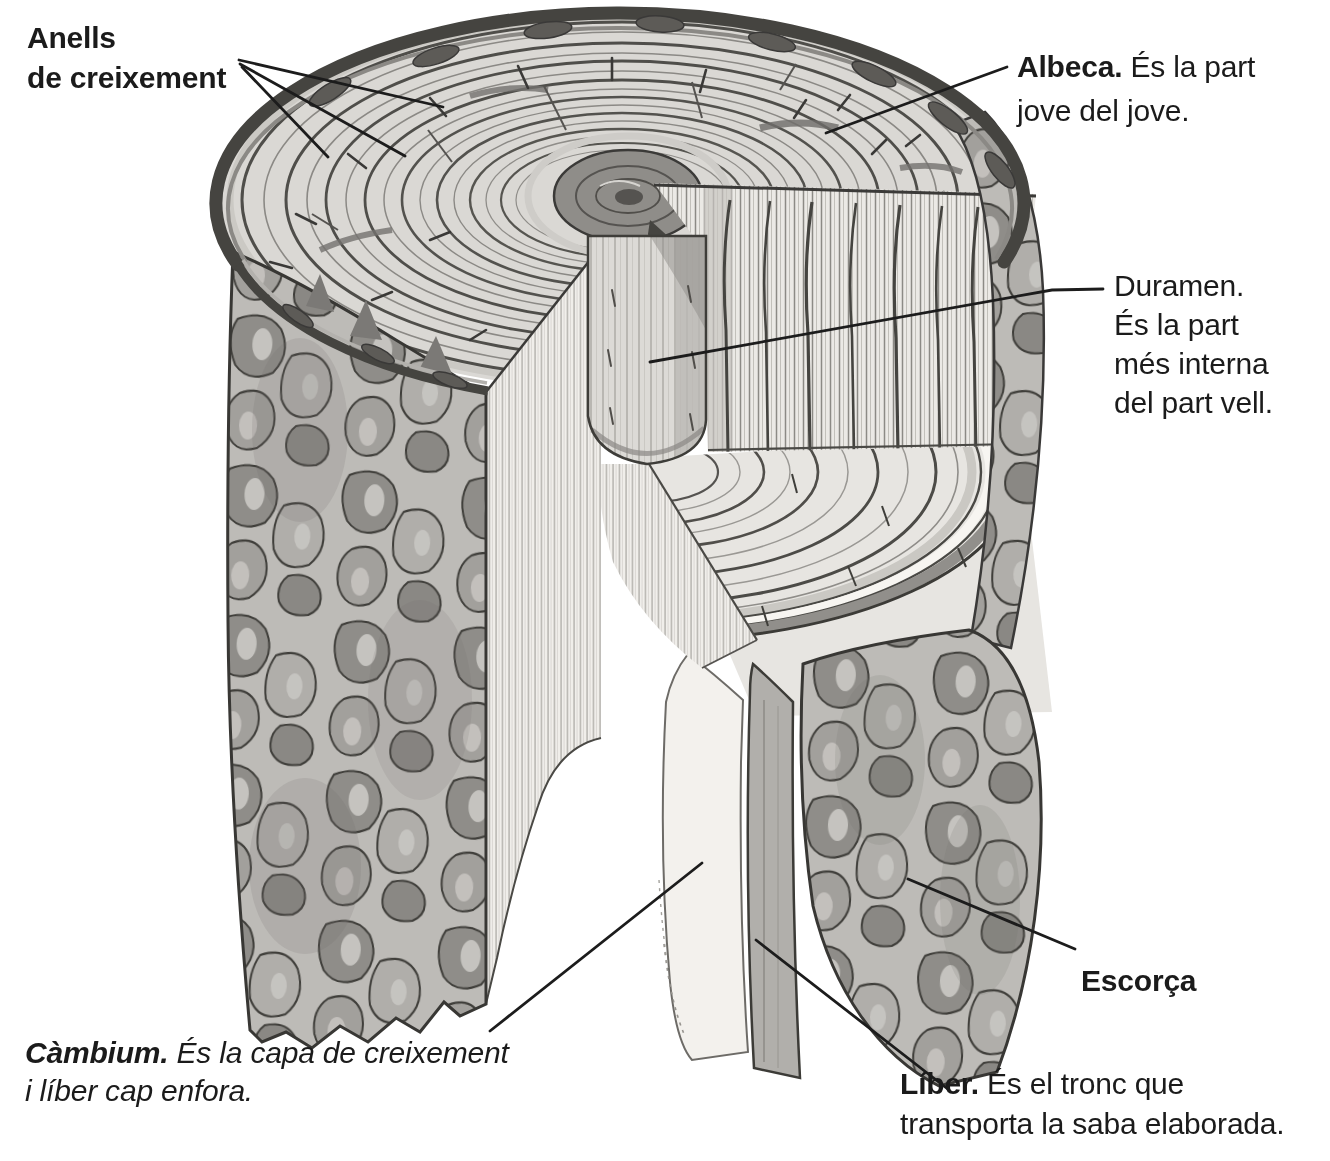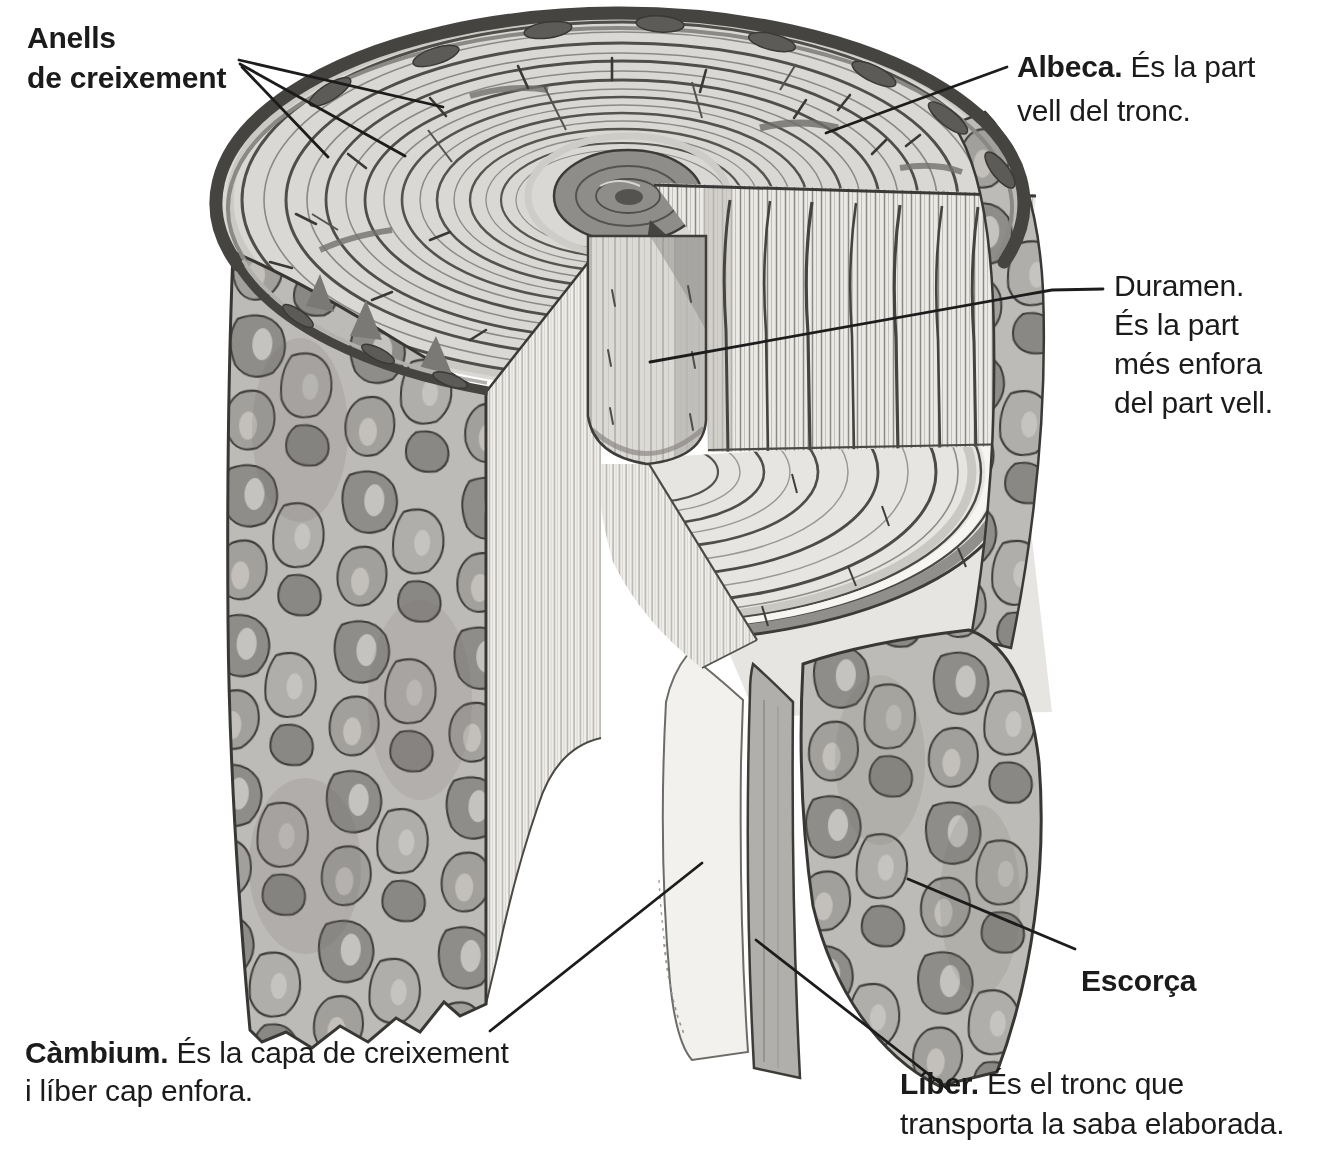--- a/index.html
+++ b/index.html
@@ -14,21 +14,21 @@
   .canvas svg { position: absolute; left: 0; top: 0; }
   .lbl {
     position: absolute;
     color: #1b1b1b;
     font-size: 30px;
     line-height: 40px;
     letter-spacing: -0.2px;
     white-space: nowrap;
   }
   .b { font-weight: 700; }
-  .lh38 { line-height: 38px; }
+  .lh38 { line-height: 38px; font-style: italic; }
   .lh39 { line-height: 39px; }
 </style>
 </head>
 <body>
 
 <div class="canvas">
 
 <svg width="1330" height="1161" viewBox="0 0 1330 1161">
   <defs>
     <pattern id="barkp" width="120" height="150" patternUnits="userSpaceOnUse" patternTransform="rotate(3)">
@@ -285,27 +285,27 @@
 <div class="lbl b" style="left:27px; top:18px;">
   <div>Anells</div>
   <div>de creixement</div>
 </div>
 
 <div class="lbl" style="left:1017px; top:45px; line-height:44px;">
   <div>
     <span class="b">Albeca.</span>
     <span>És la part</span>
   </div>
-  <div>vell del tronc.</div>
+  <div>jove del jove.</div>
 </div>
 
 <div class="lbl lh39" style="left:1114px; top:266px;">
   <div>Duramen.</div>
   <div>És la part</div>
-  <div>més enfora</div>
+  <div>més interna</div>
   <div>del part vell.</div>
 </div>
 
 <div class="lbl b" style="left:1081px; top:929px;margin-top:32px;">
   <span>Escorça</span>
 </div>
 
 <div class="lbl" style="left:900px; top:1064px;">
   <div>
     <span class="b">Líber.</span>

